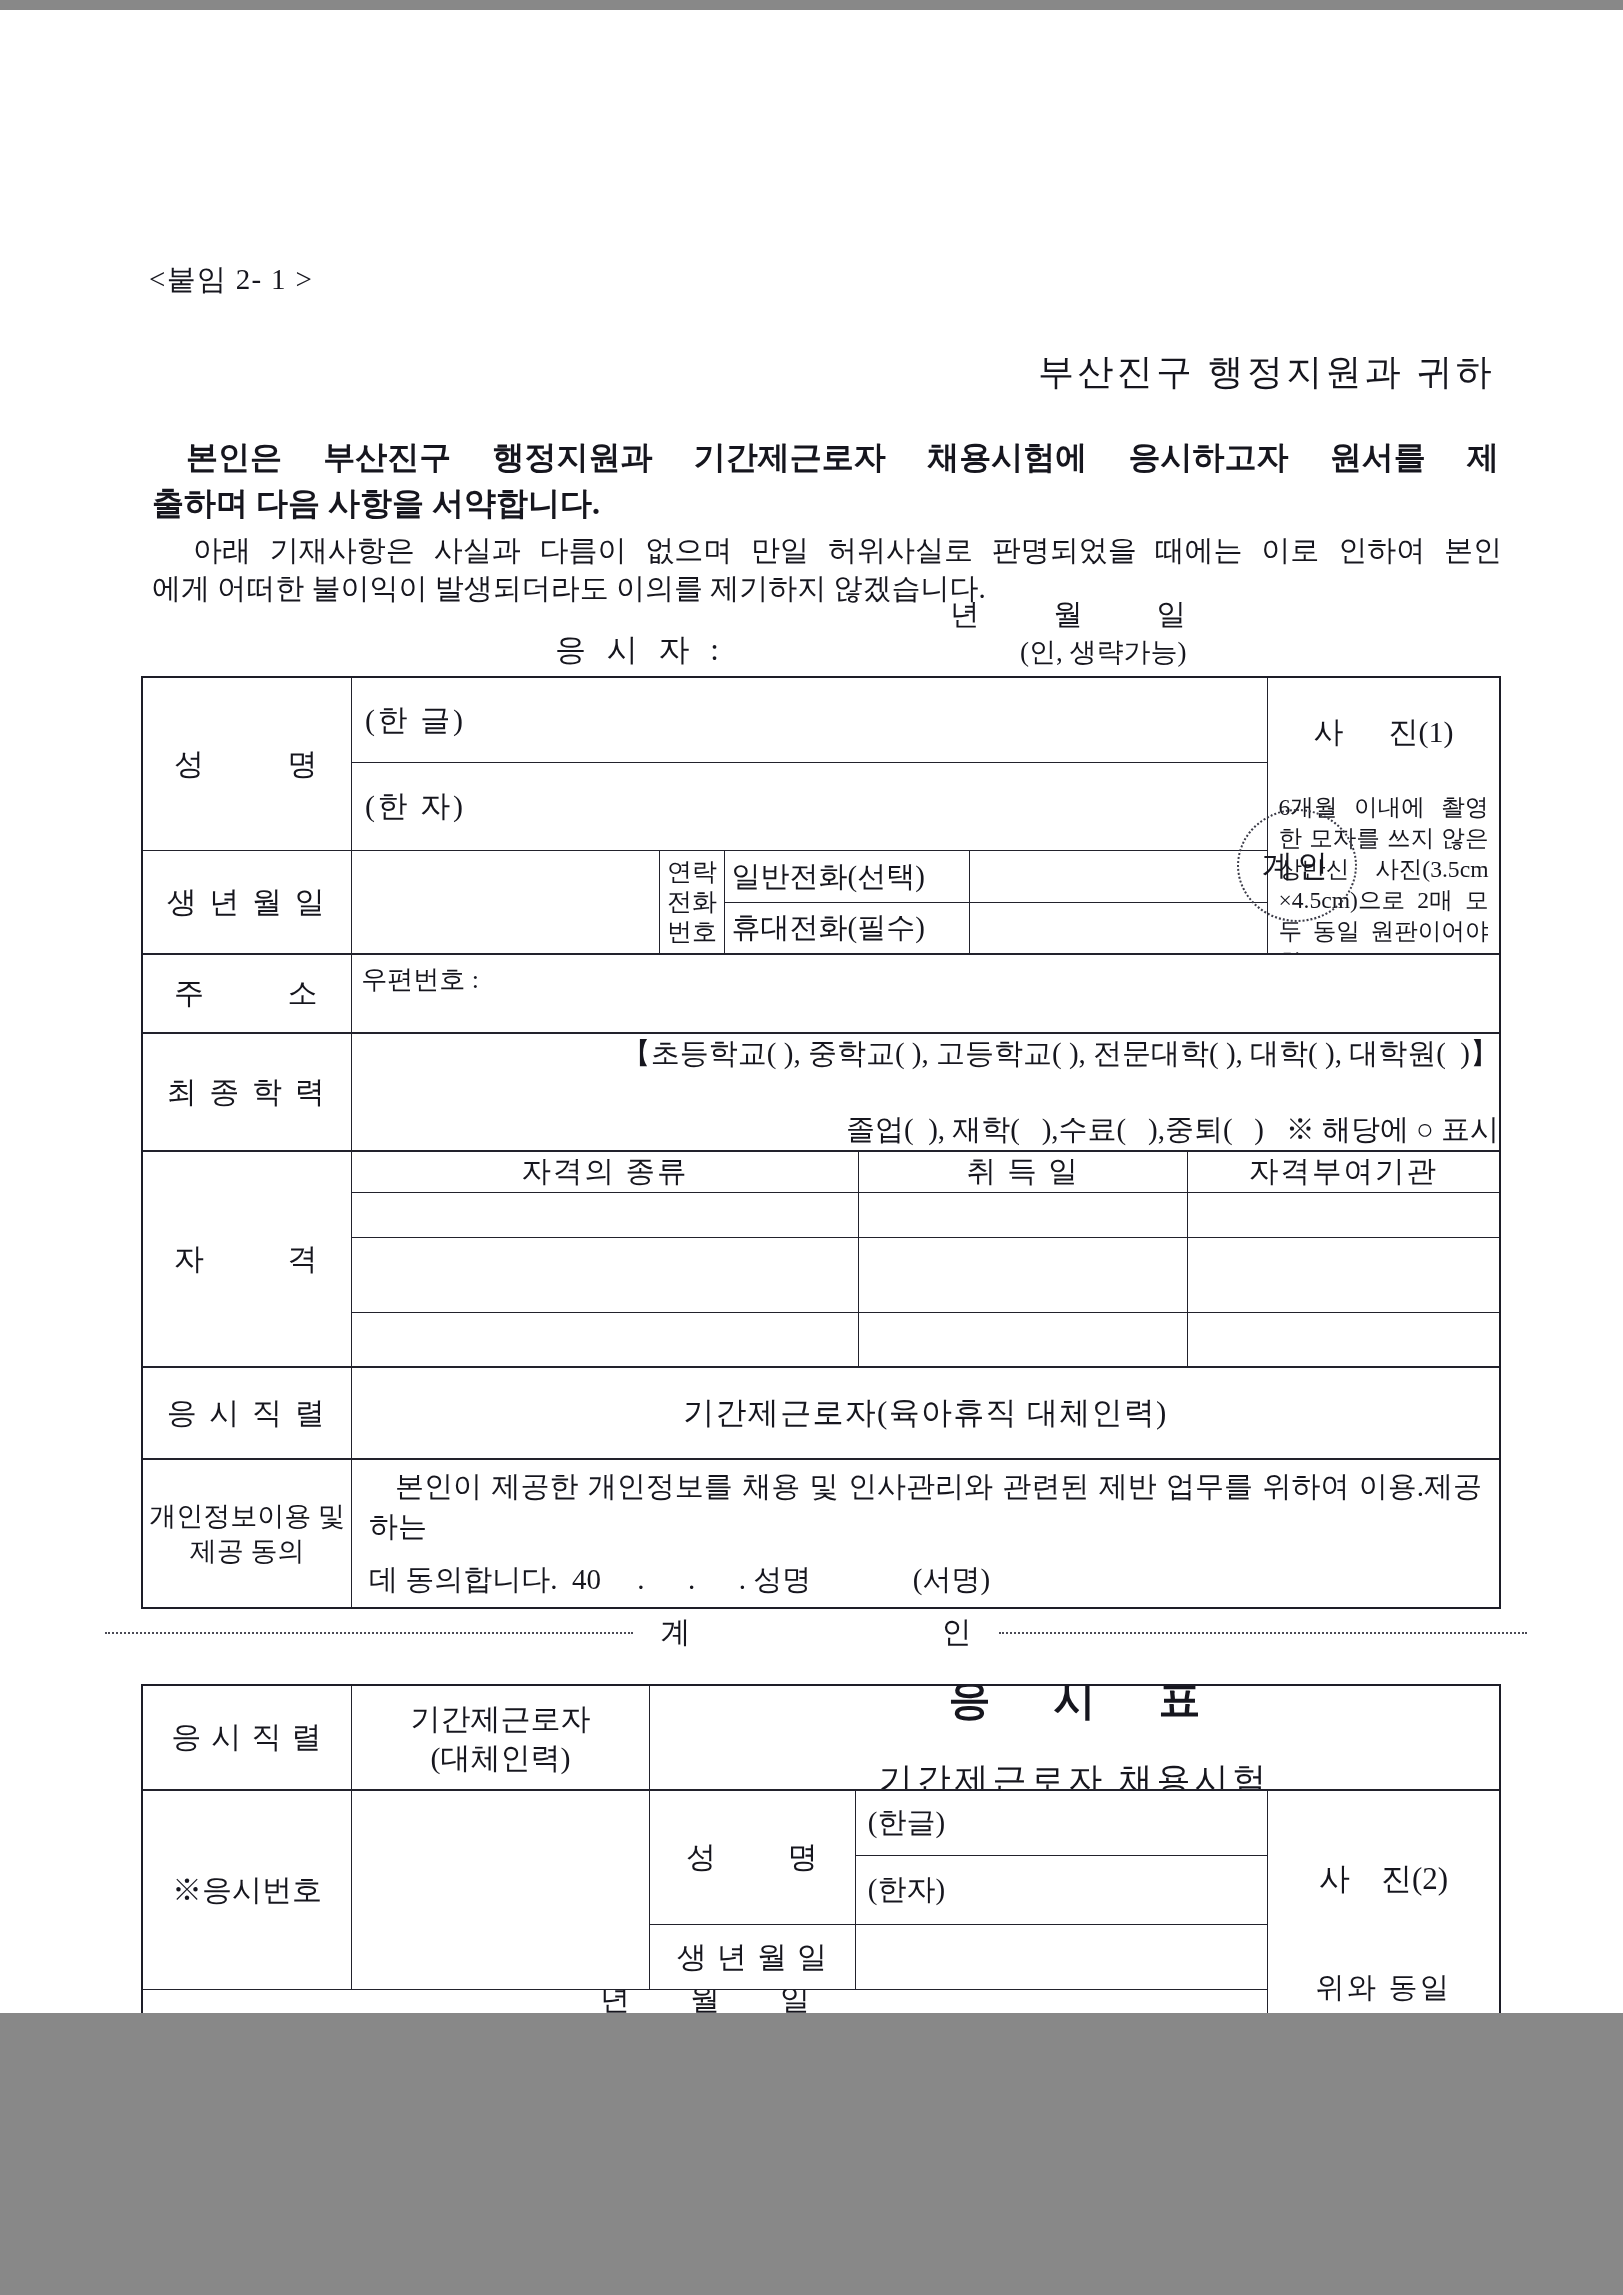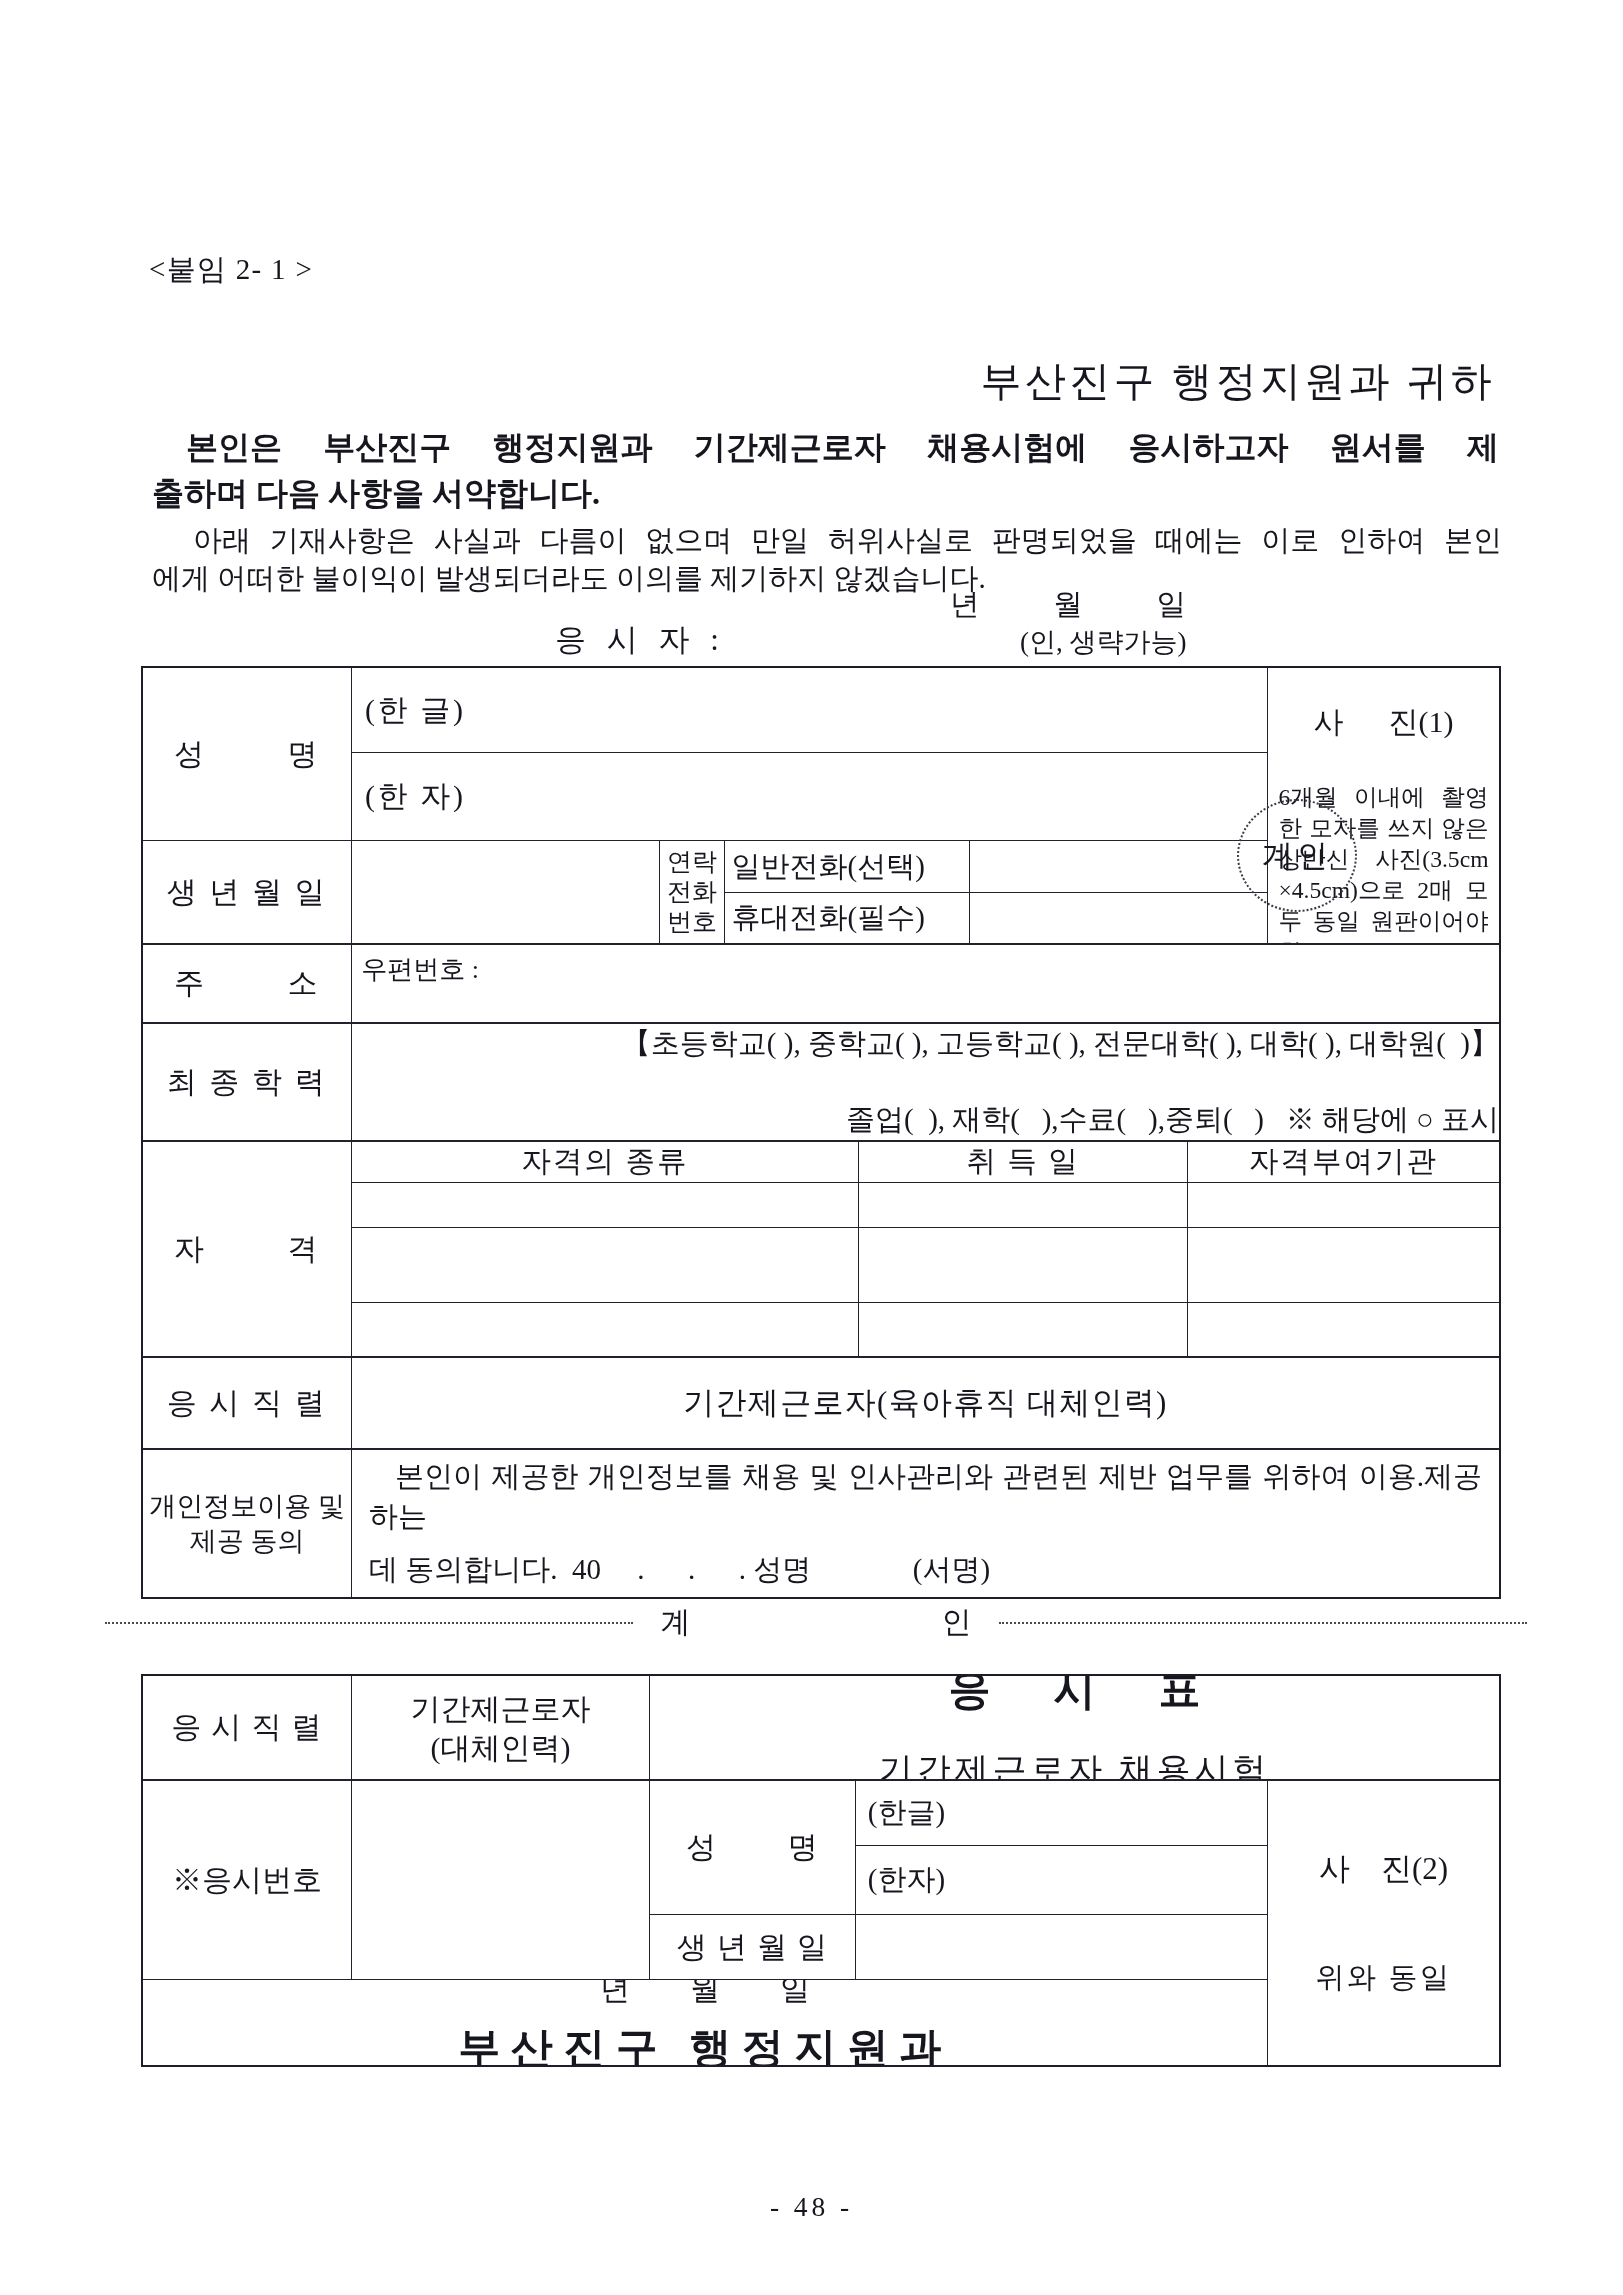--- a/index.html
+++ b/index.html
@@ -1,41 +1,41 @@
 <!DOCTYPE html>
 <html style="font-size:10.5px"><head>
 <meta charset="utf-8">
 <style>
   * { box-sizing: border-box; margin: 0; padding: 0; }
   html,body { background:#888; }
   .page {
     position: relative;
-    width: 1623px; height: 2295px;
-    margin: 0 auto;
+    width: 1623px; height: 2003px;
+    margin: 10px auto;
     background: #ffffff;
     color: #16161e;
     font-family: "Liberation Serif", "DejaVu Serif", serif;
     overflow: hidden;
     padding-left: 40px;
   }
   .abs { position: absolute; }
   .pre { white-space: pre-wrap; }
   .preline { white-space: pre-line; }
 
   
   .attach { left: 149px; top: 250px; font-size: 29px; letter-spacing: 1.3px; }
   .title-row { left: 0; top: 265px; width: 100%; display: flex; justify-content: center; }
   .doc-title {
     transform: translateX(36px);
     font-size: 64px; font-weight: bold;
     word-spacing: 105px; letter-spacing: 3.9px;
     border-bottom: 5.9px double #1a1a24;
     padding: 0 25px 13px 25px;
   }
-  .recipient { right: 128px; top: 354px; font-size: 41px; letter-spacing: 3.3px; }
+  .recipient { right: 128px; top: 338px; font-size: 36px; letter-spacing: 3.3px; }
   .pledge1 { left: 152px; top: 424px; width: 1347px; font-size: 32px; font-weight: bold; line-height: 46px; }
   .pledge2 { left: 152px; top: 521px; width: 1350px; font-size: 29px; line-height: 38px; }
   .just { text-align: justify; text-align-last: justify; }
   .ind1 { text-indent: 34px; }
   .ind2 { text-indent: 41px; }
   .date-blank { left: 950px; top: 585px; font-size: 29.5px; }
   .applicant { left: 555px; top: 619px; font-size: 31px; letter-spacing: 6.5px; }
   .sealnote { left: 1020px; top: 624px; font-size: 27px; }
 
   

